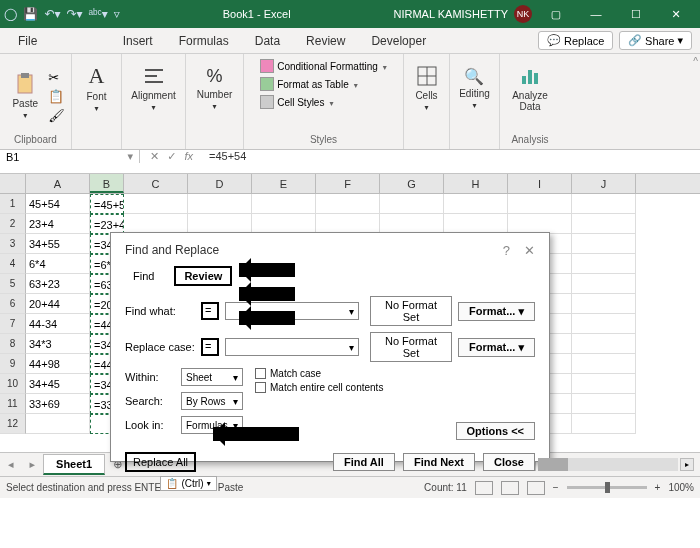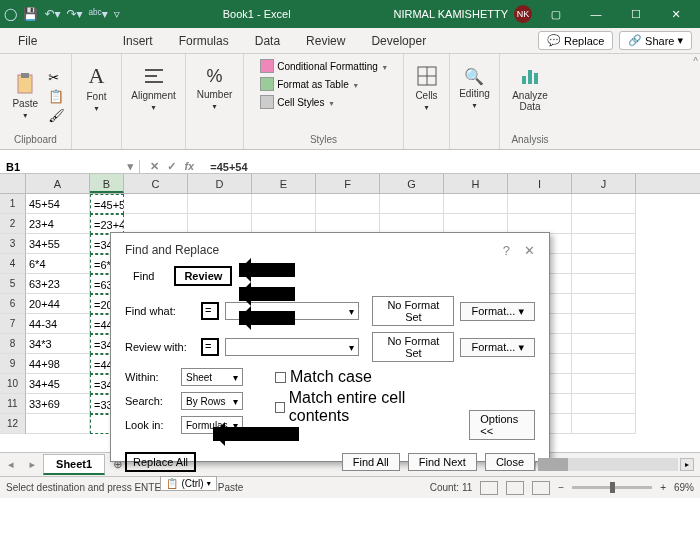--- a/index.html
+++ b/index.html
@@ -28,21 +28,21 @@
 .rgroup .label { font-size: 10px; color: #666; padding-bottom: 2px; }
 .bigbtn { width: 38px; height: 60px; display: flex; flex-direction: column; align-items: center; justify-content: center; font-size: 10px; color: #333; gap: 2px; }
 .bigbtn svg, .bigbtn .ic { width: 24px; height: 24px; }
 .midcol { display: flex; flex-direction: column; gap: 2px; font-size: 10px; justify-content: center; }
 .smallrow { display: flex; align-items: center; gap: 3px; padding: 1px 3px; }
 .smallrow .bx { width: 14px; height: 14px; border: 1px solid #999; }
 .arrowdn::after { content: "▾"; font-size: 8px; color: #666; margin-left: 2px; }
 .chev { position: absolute; right: 2px; top: 2px; font-size: 10px; color: #888; }
 
 
-.formulabar { height: 24px; border-bottom: 1px solid #c4c4c4; display: flex; align-items: flex-end; font-size: 11px; font-weight: bold; }
+.formulabar { height: 24px; border-bottom: 1px solid #c4c4c4; display: flex; align-items: flex-start; font-size: 11px; }
 .namebox { width: 140px; border-right: 1px solid #c4c4c4; padding: 0 6px; display: flex; align-items: center; justify-content: space-between; }
 .fb-btns { display: flex; gap: 8px; padding: 0 10px; color: #888; }
 .fb-input { flex: 1; padding: 0 6px; color: #333; }
 
 
 .sheet { position: relative; display: flex; height: 278px; }
 .colhdrs { position: absolute; top: 0; left: 0; right: 0; height: 20px; display: flex; background: #e6e6e6; border-bottom: 1px solid #bbb; }
 .corner { width: 26px; border-right: 1px solid #bbb; }
 .ch { width: 64px; text-align: center; font-size: 11px; border-right: 1px solid #bbb; line-height: 20px; color: #333; }
 .ch.sel { background: #d2e5d2; border-bottom: 2px solid #217346; }
@@ -58,24 +58,24 @@
 .dialog .dlg-title .dlgbtns { margin-left: auto; color: #888; display: flex; gap: 14px; font-size: 13px; }
 .dlg-tabs { display: flex; gap: 12px; margin-bottom: 10px; align-items: center; }
 .dlg-tab { padding: 2px 8px; }
 .dlg-tab.active { border: 2px solid #000; font-weight: 600; }
 .dlg-row { display: flex; align-items: center; gap: 6px; margin-bottom: 6px; }
 .dlg-row label { width: 70px; }
 .boxedinput { border: 2px solid #000; width: 18px; height: 18px; padding: 0 2px; }
 .combo { border: 1px solid #888; height: 18px; font-size: 10px; padding: 0 4px; display: flex; align-items: center; justify-content: space-between; }
 .combo.wide { width: 134px; }
 .combo.short { width: 62px; }
-.dlg-btn { border: 1px solid #888; padding: 2px 10px; background: #fafafa; font-size: 11px; }
+.dlg-btn { border: 1px solid #888; padding: 2px 10px; background: #fafafa; font-size: 11px; font-weight: bold; }
 .format-row { display: flex; align-items: center; gap: 6px; margin-left: auto; }
 .nofmt { border: 1px solid #888; padding: 2px 6px; width: 82px; text-align: center; }
-.checks { display: flex; flex-direction: column; gap: 3px; margin-left: 8px; font-size: 16px; }
+.checks { display: flex; flex-direction: column; gap: 3px; margin-left: 8px; font-size: 10px; }
 .check { display: flex; align-items: center; gap: 4px; }
 .chk { width: 11px; height: 11px; border: 1px solid #666; }
 .dlg-bottom { display: flex; gap: 8px; margin-top: 12px; align-items: center; }
 .dlg-bottom .boxed { border: 2px solid #000; padding: 2px 6px; }
 .dlg-bottom .spacer { flex: 1; }
 
 
 .arrow { position: absolute; background: #000; height: 14px; }
 .arrow::before { content: ""; position: absolute; left: -12px; top: -5px; border: 12px solid transparent; border-right-color: #000; }
 
@@ -448,32 +448,32 @@
     <div class="combo wide">
         <span></span>
         <span>▾</span>
       </div>
     <div class="format-row">
       <div class="nofmt">No Format Set</div>
       <div class="dlg-btn"><span>Format...</span> ▾</div>
     </div>
   </div>
   <div class="dlg-row">
-    <label>Review with:</label>
+    <label>Replace case:</label>
     <span class="boxedinput">=</span>
     <div class="combo wide">
         <span></span>
         <span>▾</span>
       </div>
     <div class="format-row">
       <div class="nofmt">No Format Set</div>
       <div class="dlg-btn"><span>Format...</span> ▾</div>
     </div>
   </div>
-  <div style="display:flex;gap:24px;margin-top:6px">
+  <div style="display:flex;gap:4px;margin-top:6px">
     <div>
       <div class="dlg-row">
           <label style="width:50px">Within:</label>
           <div class="combo short">
             <span>Sheet</span>
             <span>▾</span>
           </div>
         </div>
       <div class="dlg-row">
           <label style="width:50px">Search:</label>
@@ -537,15 +537,15 @@
   <div class="right">
     <span>Count: 11</span>
     <span class="viewbtn"></span>
     <span class="viewbtn"></span>
     <span class="viewbtn"></span>
     <span>−</span>
     <div class="zoomslider">
         <div class="zt"></div>
       </div>
     <span>+</span>
-    <span>69%</span>
+    <span>100%</span>
   </div>
 </div>
 
 </body></html>

